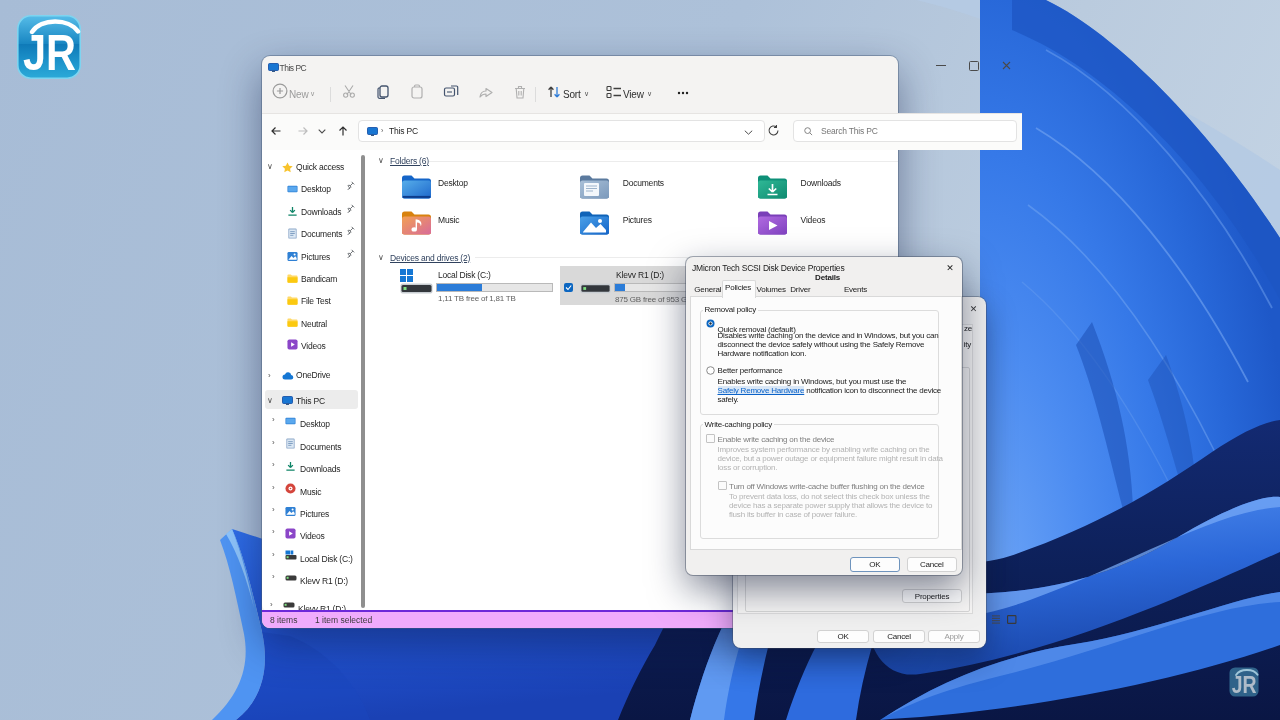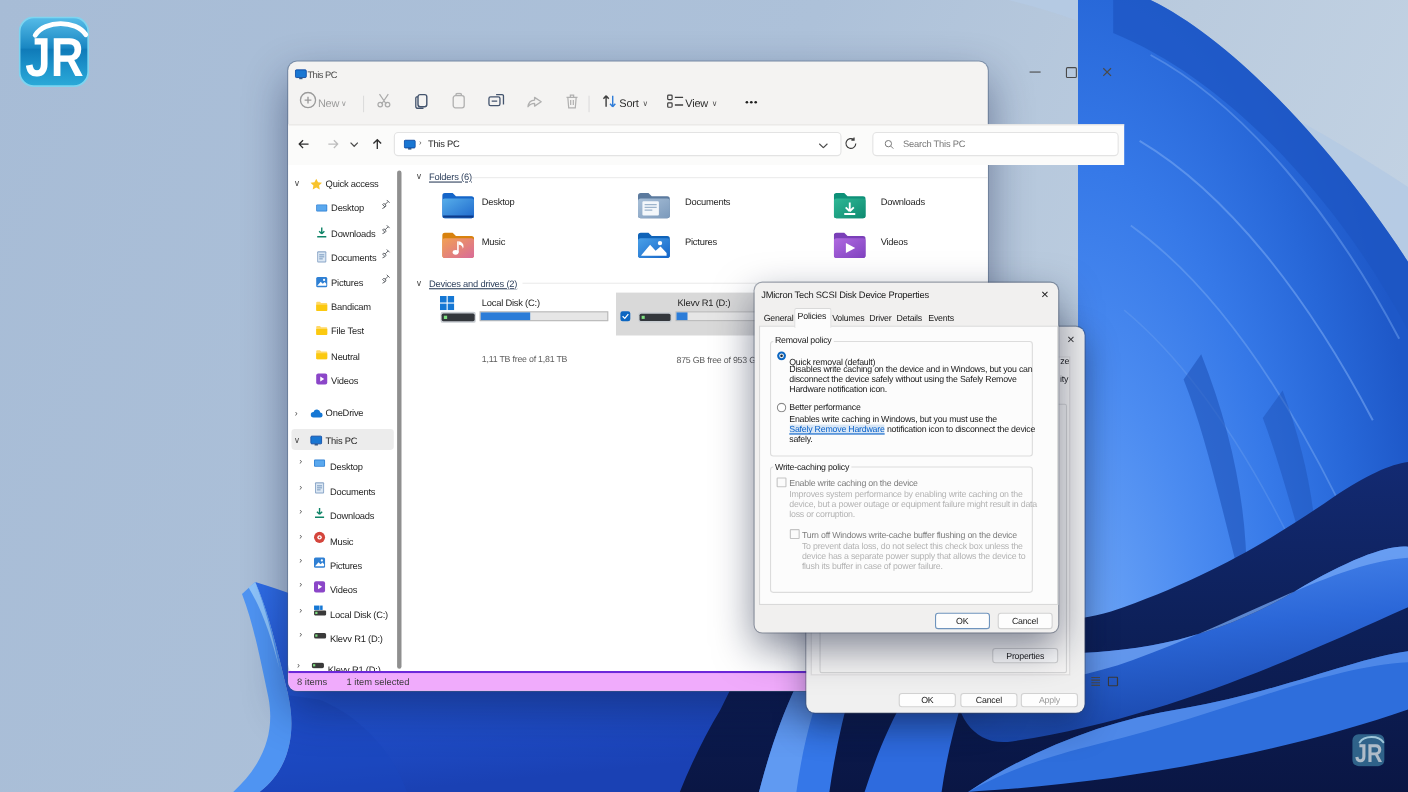--- a/index.html
+++ b/index.html
@@ -17,21 +17,21 @@
 .addrbox{position:absolute;left:96px;top:64px;width:407px;height:22px;background:#fff;border:1px solid #e3e3e3;border-radius:4px;box-sizing:border-box;}
 .searchbox{position:absolute;left:531px;top:64px;width:224px;height:22px;background:#fff;border:1px solid #e3e3e3;border-radius:4px;box-sizing:border-box;}
 
 #ebody{position:absolute;left:0;top:94px;right:0;bottom:16px;background:#fff;border-radius:0 0 0 8px;overflow:hidden;}
 #estatus{position:absolute;left:0;bottom:0;right:0;height:16px;background:#f0abfc;border-top:2px solid #6d28d9;border-radius:0 0 8px 8px;font-size:8.5px;color:#3a3a3a;}
 .nitem{position:absolute;height:18px;line-height:18px;font-size:8.5px;letter-spacing:-.2px;color:#1f1f1f;white-space:nowrap;}
 .chev{position:absolute;font-size:8px;color:#4f4f4f;}
 .secthead{position:absolute;font-size:8.5px;letter-spacing:-.2px;color:#30425e;white-space:nowrap;text-decoration:underline;}
 .hrule{position:absolute;height:1px;background:#ececec;}
 .tile-label{position:absolute;font-size:8.5px;letter-spacing:-.2px;color:#1f1f1f;white-space:nowrap;}
-.tile-sub{position:absolute;font-size:8px;letter-spacing:-.2px;color:#606060;white-space:nowrap;margin-top:28px;}
+.tile-sub{position:absolute;font-size:8px;letter-spacing:-.2px;color:#606060;white-space:nowrap;}
 
 #dlg2{position:absolute;left:733px;top:297px;width:253px;height:351px;background:#f0f0f0;border-radius:8px;box-shadow:0 0 0 1px rgba(60,70,90,.4),0 12px 30px rgba(10,20,50,.4);}
 #dlg1{position:absolute;left:686px;top:257px;width:276px;height:318px;background:#f1f0ef;border-radius:7px;box-shadow:0 0 0 1px rgba(60,70,90,.45),0 14px 36px rgba(10,20,50,.5);font-size:8px;color:#1a1a1a;}
 .dtxt{position:absolute;white-space:nowrap;letter-spacing:-.2px;}
 .gray1{color:#7d7d7d;}
 .gray2{color:#b3b3b3;}
 .btn{position:absolute;background:#fdfdfd;border:1px solid #d2d2d2;border-radius:3px;box-sizing:border-box;text-align:center;font-size:8px;color:#1a1a1a;letter-spacing:-.2px;}
 .groupbox{position:absolute;border:1px solid #dcdcdc;border-radius:3px;}
 .grouplabel{position:absolute;background:#fcfcfc;padding:0 2px;font-size:8px;letter-spacing:-.2px;color:#1a1a1a;}
 </style>
@@ -484,21 +484,21 @@
   <div class="dtxt" style="left:6px;top:6px;font-size:8.5px;">JMicron Tech SCSI Disk Device Properties</div>
   <div class="abs" style="left:258px;top:5px;width:12px;height:12px;color:#222;font-size:9px;text-align:center;line-height:12px;">✕</div>
 
   <div class="abs" style="left:4px;top:39px;width:271.5px;height:253.5px;background:#fcfcfc;border:1px solid #d9d9d9;box-sizing:border-box;"></div>
 
   <div class="dtxt" style="left:8.3px;top:28px;">General</div>
   <div class="abs" style="left:36px;top:23px;width:31.5px;height:17px;background:#fcfcfc;border:1px solid #d9d9d9;border-bottom:none;border-radius:2px 2px 0 0;"></div>
   <div class="dtxt" style="left:39.1px;top:26px;">Policies</div>
   <div class="dtxt" style="left:70.5px;top:28px;">Volumes</div>
   <div class="dtxt" style="left:104.3px;top:28px;">Driver</div>
-  <div class="dtxt" style="left:129.1px;top:28px;">Details</div>
+  <div class="dtxt" style="left:129.1px;top:16px;font-weight:bold;">Details</div>
   <div class="dtxt" style="left:157.9px;top:28px;">Events</div>
 
   <div class="groupbox" style="left:13.5px;top:52.5px;width:237.5px;height:103.5px;"></div>
   <div class="grouplabel" style="left:16.5px;top:48px;">Removal policy</div>
   <svg class="abs" style="left:20px;top:62px" width="9" height="9" viewBox="0 0 9 9">
         <circle cx="4.5" cy="4.5" r="4" fill="#0b66c1"></circle>
         <circle cx="4.5" cy="4.5" r="2.1" fill="#fff"></circle>
         <circle cx="4.5" cy="4.5" r="1.2" fill="#1b2b3b"></circle>
       </svg>
   <div class="dtxt" style="left:31.5px;top:68px;">Quick removal (default)</div>

